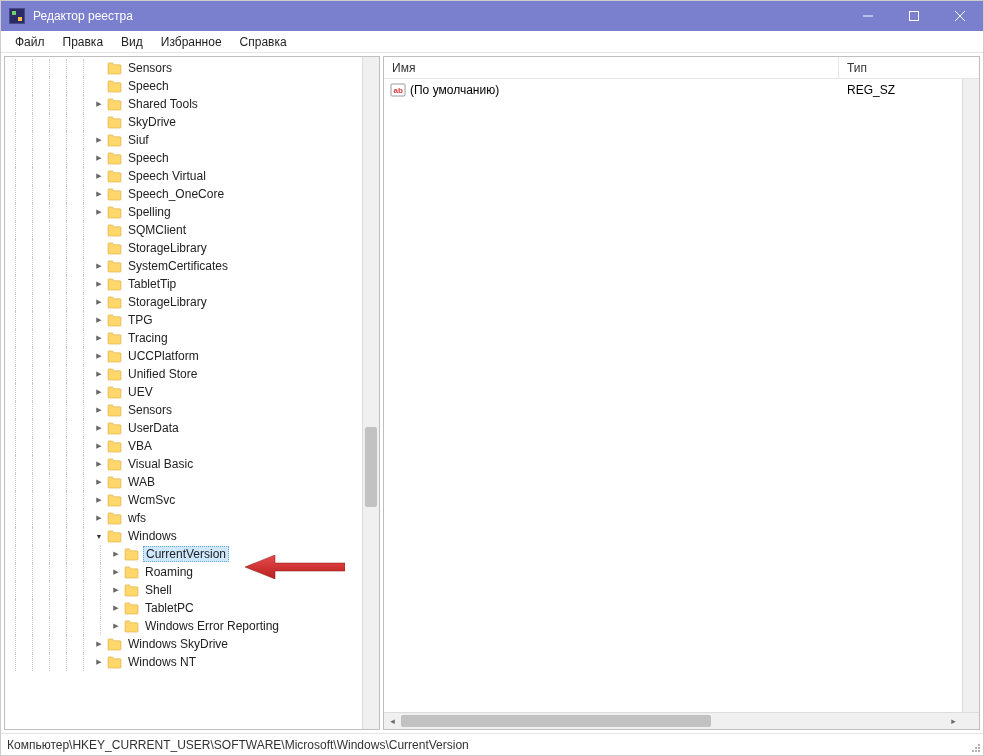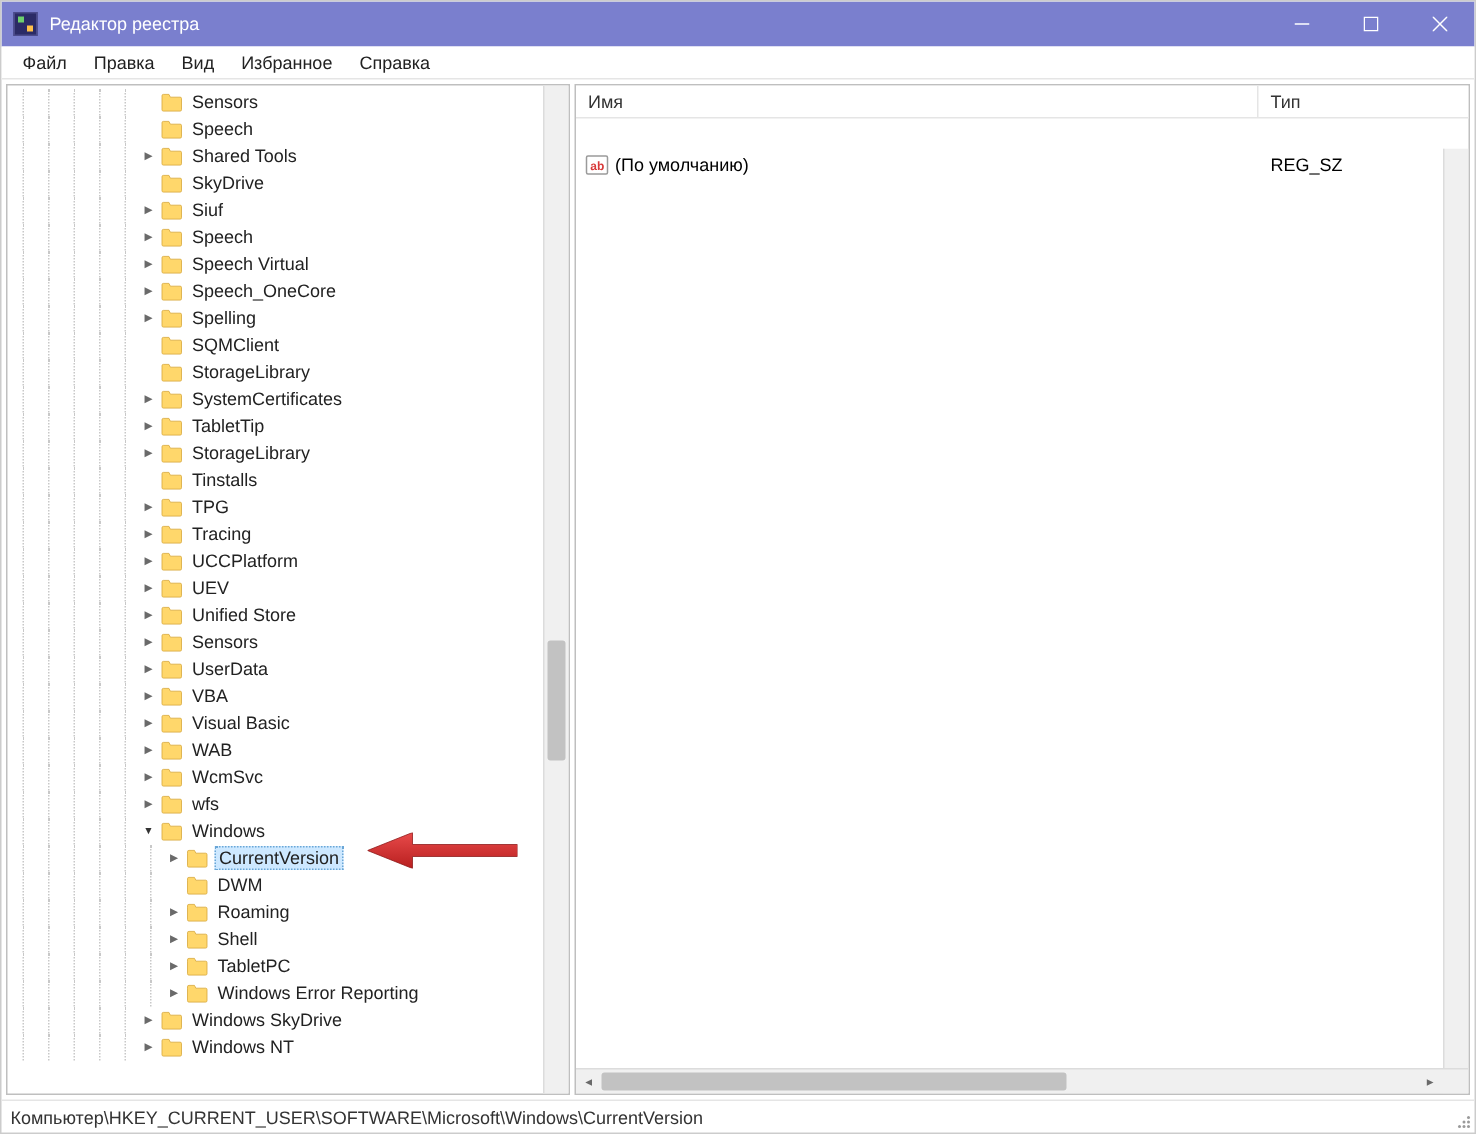--- a/index.html
+++ b/index.html
@@ -149,21 +149,20 @@
     font-size: 12px;
     color: #333;
   }
   .col-name { width: 455px; padding-left: 8px; border-right: 1px solid #e5e5e5; height:100%; display:flex; align-items:center; }
   .col-type { flex: 1; padding-left: 8px; height:100%; display:flex; align-items:center; }
 
   .list-body {
     flex: 1;
     overflow: hidden;
     position: relative;
-    margin-top: 20px;
   }
   .list-row {
     display: flex;
     height: 18px;
     align-items: center;
     margin-top: 2px;
   }
   .list-row .cell-name {
     width: 455px;
     padding-left: 6px;
@@ -468,34 +467,20 @@
             </svg>
           </span>
           <span class="tree-label">StorageLibrary</span>
         </div>
         <div class="tree-row">
           <span class="guide" style="border-left: 1px dotted rgb(200, 200, 200); height: 18px; margin-left: 8px; width: 9px;"></span>
           <span class="guide" style="border-left: 1px dotted rgb(200, 200, 200); height: 18px; margin-left: 8px; width: 9px;"></span>
           <span class="guide" style="border-left: 1px dotted rgb(200, 200, 200); height: 18px; margin-left: 8px; width: 9px;"></span>
           <span class="guide" style="border-left: 1px dotted rgb(200, 200, 200); height: 18px; margin-left: 8px; width: 9px;"></span>
           <span class="guide" style="border-left: 1px dotted rgb(200, 200, 200); height: 18px; margin-left: 8px; width: 9px;"></span>
-          <span class="expander"></span>
-          <span class="folder-icon">
-            <svg viewBox="0 0 16 14">
-              <path d="M1 3 L1 12 Q1 13 2 13 L14 13 Q15 13 15 12 L15 4 Q15 3 14 3 L7 3 L6 1 L2 1 Q1 1 1 2 Z" fill="#ffd76b" stroke="#d8a93e" stroke-width="0.6"></path>
-            </svg>
-          </span>
-          <span class="tree-label">Tinstalls</span>
-        </div>
-        <div class="tree-row">
-          <span class="guide" style="border-left: 1px dotted rgb(200, 200, 200); height: 18px; margin-left: 8px; width: 9px;"></span>
-          <span class="guide" style="border-left: 1px dotted rgb(200, 200, 200); height: 18px; margin-left: 8px; width: 9px;"></span>
-          <span class="guide" style="border-left: 1px dotted rgb(200, 200, 200); height: 18px; margin-left: 8px; width: 9px;"></span>
-          <span class="guide" style="border-left: 1px dotted rgb(200, 200, 200); height: 18px; margin-left: 8px; width: 9px;"></span>
-          <span class="guide" style="border-left: 1px dotted rgb(200, 200, 200); height: 18px; margin-left: 8px; width: 9px;"></span>
           <span class="expander" style="font-size: 7px;">▶</span>
           <span class="folder-icon">
             <svg viewBox="0 0 16 14">
               <path d="M1 3 L1 12 Q1 13 2 13 L14 13 Q15 13 15 12 L15 4 Q15 3 14 3 L7 3 L6 1 L2 1 Q1 1 1 2 Z" fill="#ffd76b" stroke="#d8a93e" stroke-width="0.6"></path>
             </svg>
           </span>
           <span class="tree-label">TPG</span>
         </div>
         <div class="tree-row">
           <span class="guide" style="border-left: 1px dotted rgb(200, 200, 200); height: 18px; margin-left: 8px; width: 9px;"></span>
@@ -530,48 +515,48 @@
           <span class="guide" style="border-left: 1px dotted rgb(200, 200, 200); height: 18px; margin-left: 8px; width: 9px;"></span>
           <span class="guide" style="border-left: 1px dotted rgb(200, 200, 200); height: 18px; margin-left: 8px; width: 9px;"></span>
           <span class="guide" style="border-left: 1px dotted rgb(200, 200, 200); height: 18px; margin-left: 8px; width: 9px;"></span>
           <span class="guide" style="border-left: 1px dotted rgb(200, 200, 200); height: 18px; margin-left: 8px; width: 9px;"></span>
           <span class="expander" style="font-size: 7px;">▶</span>
           <span class="folder-icon">
             <svg viewBox="0 0 16 14">
               <path d="M1 3 L1 12 Q1 13 2 13 L14 13 Q15 13 15 12 L15 4 Q15 3 14 3 L7 3 L6 1 L2 1 Q1 1 1 2 Z" fill="#ffd76b" stroke="#d8a93e" stroke-width="0.6"></path>
             </svg>
           </span>
+          <span class="tree-label">Unified Store</span>
+        </div>
+        <div class="tree-row">
+          <span class="guide" style="border-left: 1px dotted rgb(200, 200, 200); height: 18px; margin-left: 8px; width: 9px;"></span>
+          <span class="guide" style="border-left: 1px dotted rgb(200, 200, 200); height: 18px; margin-left: 8px; width: 9px;"></span>
+          <span class="guide" style="border-left: 1px dotted rgb(200, 200, 200); height: 18px; margin-left: 8px; width: 9px;"></span>
+          <span class="guide" style="border-left: 1px dotted rgb(200, 200, 200); height: 18px; margin-left: 8px; width: 9px;"></span>
+          <span class="guide" style="border-left: 1px dotted rgb(200, 200, 200); height: 18px; margin-left: 8px; width: 9px;"></span>
+          <span class="expander" style="font-size: 7px;">▶</span>
+          <span class="folder-icon">
+            <svg viewBox="0 0 16 14">
+              <path d="M1 3 L1 12 Q1 13 2 13 L14 13 Q15 13 15 12 L15 4 Q15 3 14 3 L7 3 L6 1 L2 1 Q1 1 1 2 Z" fill="#ffd76b" stroke="#d8a93e" stroke-width="0.6"></path>
+            </svg>
+          </span>
           <span class="tree-label">UEV</span>
         </div>
         <div class="tree-row">
           <span class="guide" style="border-left: 1px dotted rgb(200, 200, 200); height: 18px; margin-left: 8px; width: 9px;"></span>
           <span class="guide" style="border-left: 1px dotted rgb(200, 200, 200); height: 18px; margin-left: 8px; width: 9px;"></span>
           <span class="guide" style="border-left: 1px dotted rgb(200, 200, 200); height: 18px; margin-left: 8px; width: 9px;"></span>
           <span class="guide" style="border-left: 1px dotted rgb(200, 200, 200); height: 18px; margin-left: 8px; width: 9px;"></span>
           <span class="guide" style="border-left: 1px dotted rgb(200, 200, 200); height: 18px; margin-left: 8px; width: 9px;"></span>
           <span class="expander" style="font-size: 7px;">▶</span>
           <span class="folder-icon">
             <svg viewBox="0 0 16 14">
               <path d="M1 3 L1 12 Q1 13 2 13 L14 13 Q15 13 15 12 L15 4 Q15 3 14 3 L7 3 L6 1 L2 1 Q1 1 1 2 Z" fill="#ffd76b" stroke="#d8a93e" stroke-width="0.6"></path>
             </svg>
           </span>
-          <span class="tree-label">Unified Store</span>
-        </div>
-        <div class="tree-row">
-          <span class="guide" style="border-left: 1px dotted rgb(200, 200, 200); height: 18px; margin-left: 8px; width: 9px;"></span>
-          <span class="guide" style="border-left: 1px dotted rgb(200, 200, 200); height: 18px; margin-left: 8px; width: 9px;"></span>
-          <span class="guide" style="border-left: 1px dotted rgb(200, 200, 200); height: 18px; margin-left: 8px; width: 9px;"></span>
-          <span class="guide" style="border-left: 1px dotted rgb(200, 200, 200); height: 18px; margin-left: 8px; width: 9px;"></span>
-          <span class="guide" style="border-left: 1px dotted rgb(200, 200, 200); height: 18px; margin-left: 8px; width: 9px;"></span>
-          <span class="expander" style="font-size: 7px;">▶</span>
-          <span class="folder-icon">
-            <svg viewBox="0 0 16 14">
-              <path d="M1 3 L1 12 Q1 13 2 13 L14 13 Q15 13 15 12 L15 4 Q15 3 14 3 L7 3 L6 1 L2 1 Q1 1 1 2 Z" fill="#ffd76b" stroke="#d8a93e" stroke-width="0.6"></path>
-            </svg>
-          </span>
           <span class="tree-label">Sensors</span>
         </div>
         <div class="tree-row">
           <span class="guide" style="border-left: 1px dotted rgb(200, 200, 200); height: 18px; margin-left: 8px; width: 9px;"></span>
           <span class="guide" style="border-left: 1px dotted rgb(200, 200, 200); height: 18px; margin-left: 8px; width: 9px;"></span>
           <span class="guide" style="border-left: 1px dotted rgb(200, 200, 200); height: 18px; margin-left: 8px; width: 9px;"></span>
           <span class="guide" style="border-left: 1px dotted rgb(200, 200, 200); height: 18px; margin-left: 8px; width: 9px;"></span>
           <span class="guide" style="border-left: 1px dotted rgb(200, 200, 200); height: 18px; margin-left: 8px; width: 9px;"></span>
           <span class="expander" style="font-size: 7px;">▶</span>
           <span class="folder-icon">
@@ -672,35 +657,20 @@
           <span class="guide" style="border-left: 1px dotted rgb(200, 200, 200); height: 18px; margin-left: 8px; width: 9px;"></span>
           <span class="guide" style="border-left: 1px dotted rgb(200, 200, 200); height: 18px; margin-left: 8px; width: 9px;"></span>
           <span class="guide" style="border-left: 1px dotted rgb(200, 200, 200); height: 18px; margin-left: 8px; width: 9px;"></span>
           <span class="expander" style="font-size: 7px;">▶</span>
           <span class="folder-icon">
             <svg viewBox="0 0 16 14">
               <path d="M1 3 L1 12 Q1 13 2 13 L14 13 Q15 13 15 12 L15 4 Q15 3 14 3 L7 3 L6 1 L2 1 Q1 1 1 2 Z" fill="#ffd76b" stroke="#d8a93e" stroke-width="0.6"></path>
             </svg>
           </span>
           <span class="tree-label selected">CurrentVersion</span>
-        </div>
-        <div class="tree-row">
-          <span class="guide" style="border-left: 1px dotted rgb(200, 200, 200); height: 18px; margin-left: 8px; width: 9px;"></span>
-          <span class="guide" style="border-left: 1px dotted rgb(200, 200, 200); height: 18px; margin-left: 8px; width: 9px;"></span>
-          <span class="guide" style="border-left: 1px dotted rgb(200, 200, 200); height: 18px; margin-left: 8px; width: 9px;"></span>
-          <span class="guide" style="border-left: 1px dotted rgb(200, 200, 200); height: 18px; margin-left: 8px; width: 9px;"></span>
-          <span class="guide" style="border-left: 1px dotted rgb(200, 200, 200); height: 18px; margin-left: 8px; width: 9px;"></span>
-          <span class="guide" style="border-left: 1px dotted rgb(200, 200, 200); height: 18px; margin-left: 8px; width: 9px;"></span>
-          <span class="expander"></span>
-          <span class="folder-icon">
-            <svg viewBox="0 0 16 14">
-              <path d="M1 3 L1 12 Q1 13 2 13 L14 13 Q15 13 15 12 L15 4 Q15 3 14 3 L7 3 L6 1 L2 1 Q1 1 1 2 Z" fill="#ffd76b" stroke="#d8a93e" stroke-width="0.6"></path>
-            </svg>
-          </span>
-          <span class="tree-label">DWM</span>
         </div>
         <div class="tree-row">
           <span class="guide" style="border-left: 1px dotted rgb(200, 200, 200); height: 18px; margin-left: 8px; width: 9px;"></span>
           <span class="guide" style="border-left: 1px dotted rgb(200, 200, 200); height: 18px; margin-left: 8px; width: 9px;"></span>
           <span class="guide" style="border-left: 1px dotted rgb(200, 200, 200); height: 18px; margin-left: 8px; width: 9px;"></span>
           <span class="guide" style="border-left: 1px dotted rgb(200, 200, 200); height: 18px; margin-left: 8px; width: 9px;"></span>
           <span class="guide" style="border-left: 1px dotted rgb(200, 200, 200); height: 18px; margin-left: 8px; width: 9px;"></span>
           <span class="guide" style="border-left: 1px dotted rgb(200, 200, 200); height: 18px; margin-left: 8px; width: 9px;"></span>
           <span class="expander" style="font-size: 7px;">▶</span>
           <span class="folder-icon">

